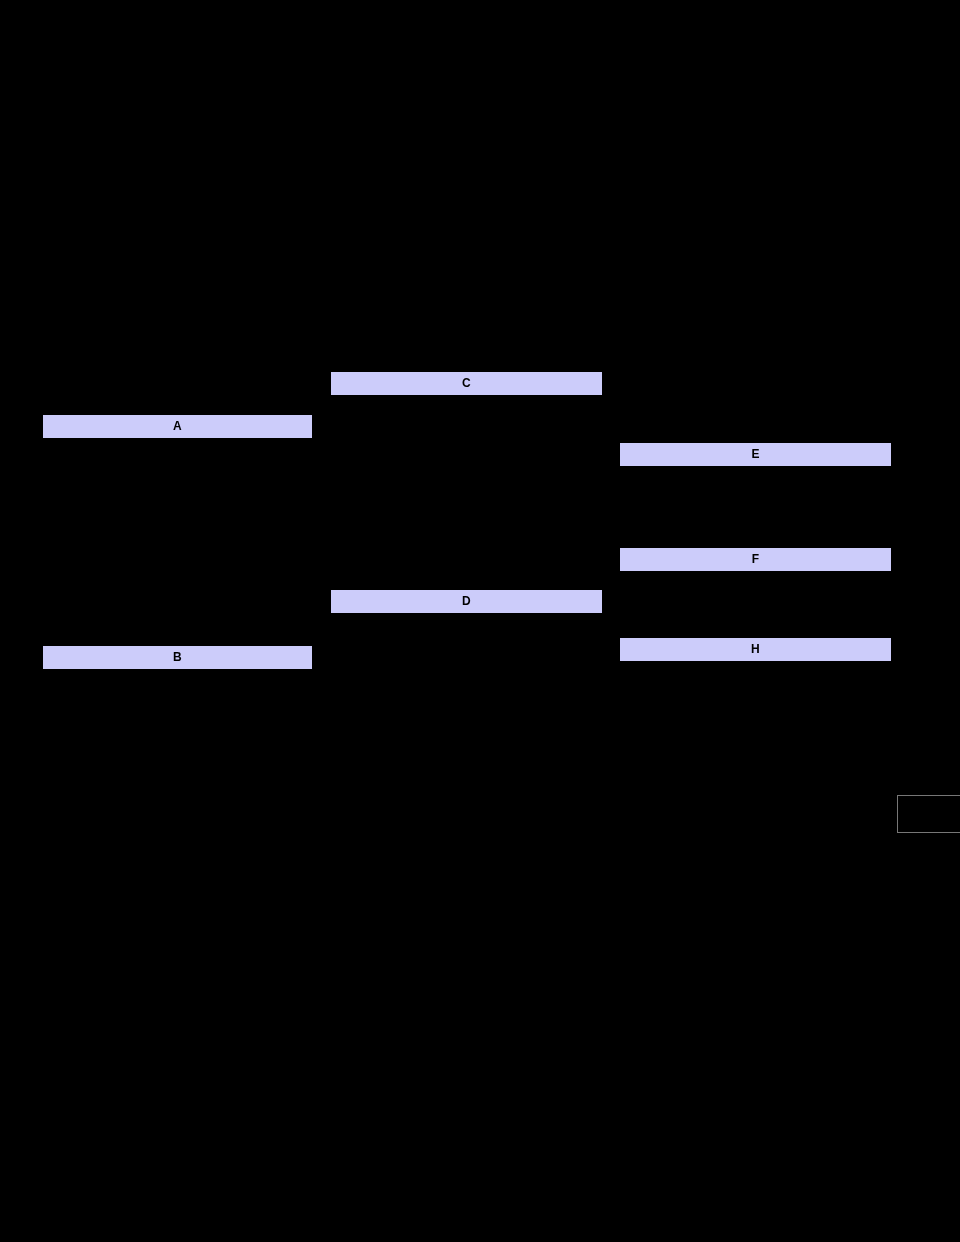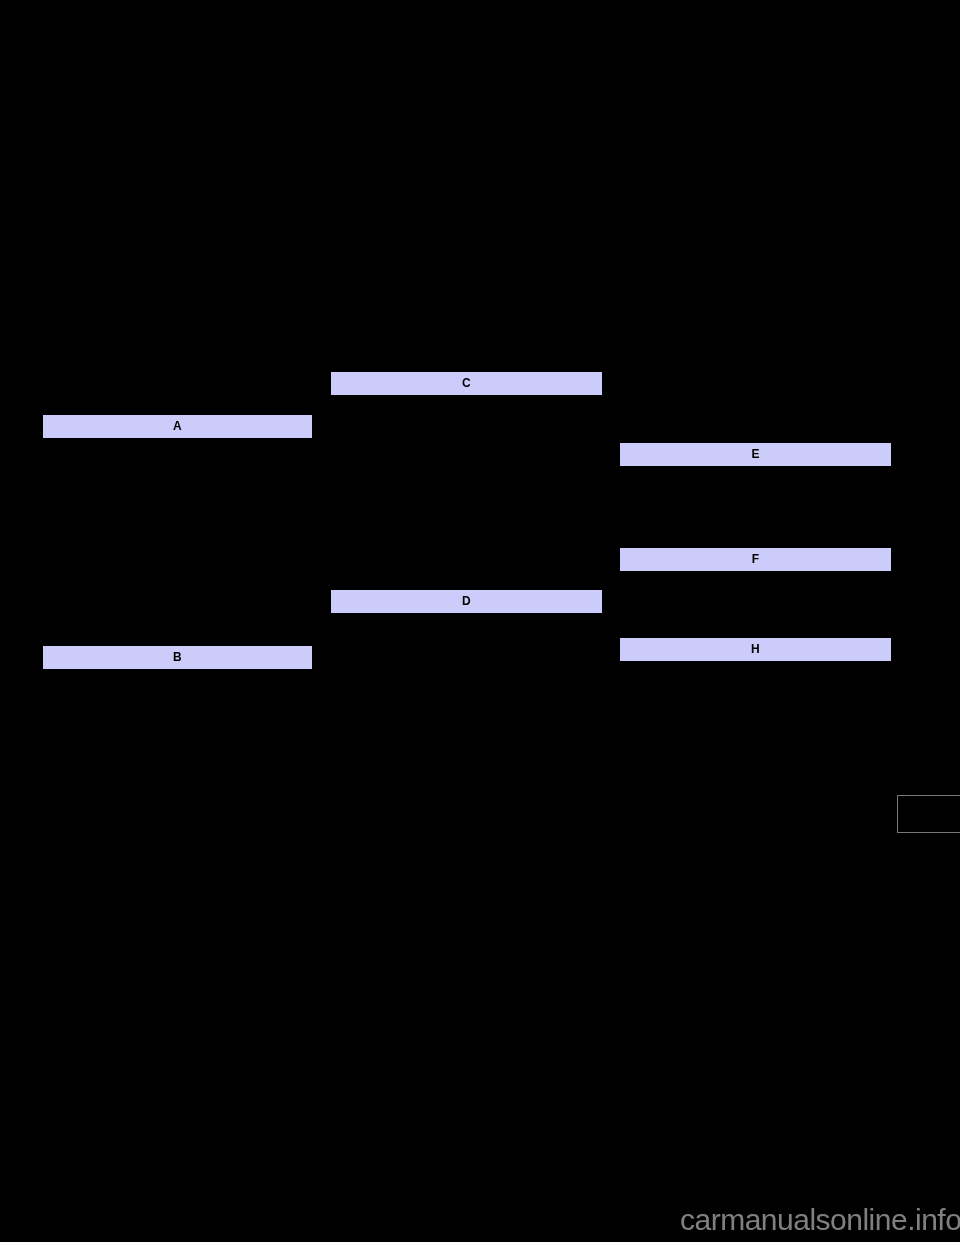--- a/index.html
+++ b/index.html
@@ -62,15 +62,14 @@
   <div class="label-bar" style="left:331px; top:590px; width:271px; height:23px;">D</div>
 
   <div class="label-bar" style="left:620px; top:443px; width:271px; height:23px;">E</div>
 
   <div class="label-bar" style="left:620px; top:548px; width:271px; height:23px;">F</div>
 
   <div class="label-bar" style="left:620px; top:638px; width:271px; height:23px;">H</div>
 
   <div class="edge-tab" style="left:897px; top:795px; width:63px; height:38px;"></div>
 
-  <div class="watermark" style="left:680px; top:1205px;">carmanualsonline.info</div>
 
 </div>
 
 </body></html>

